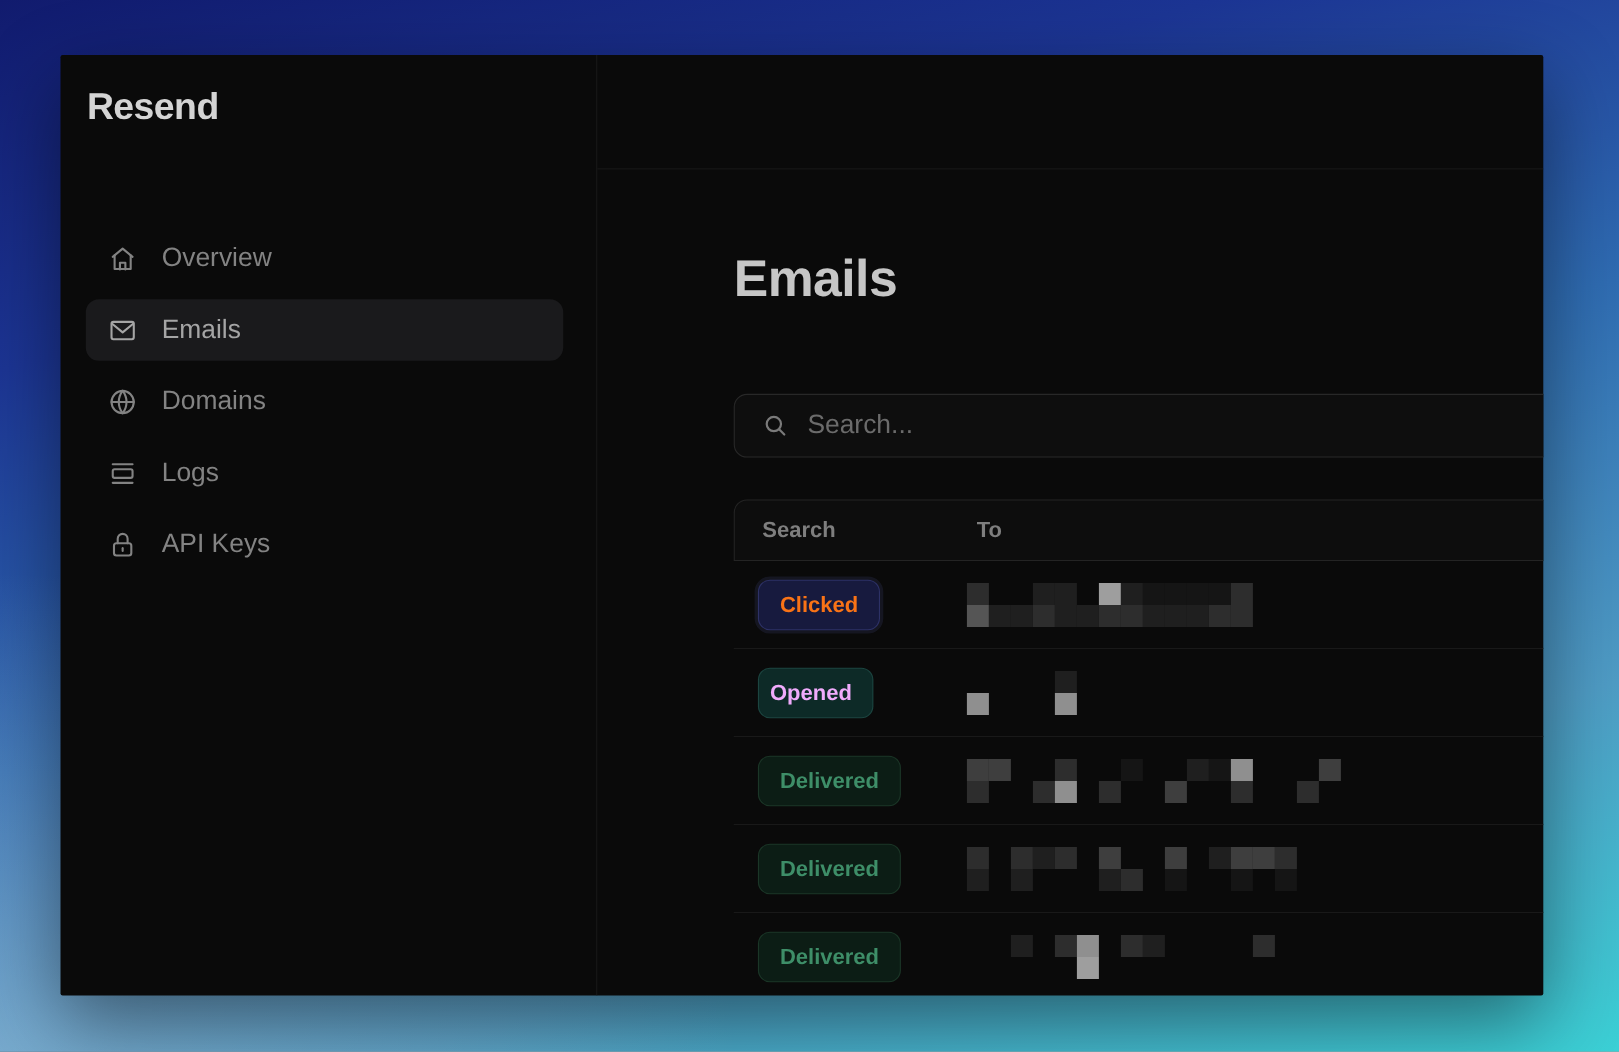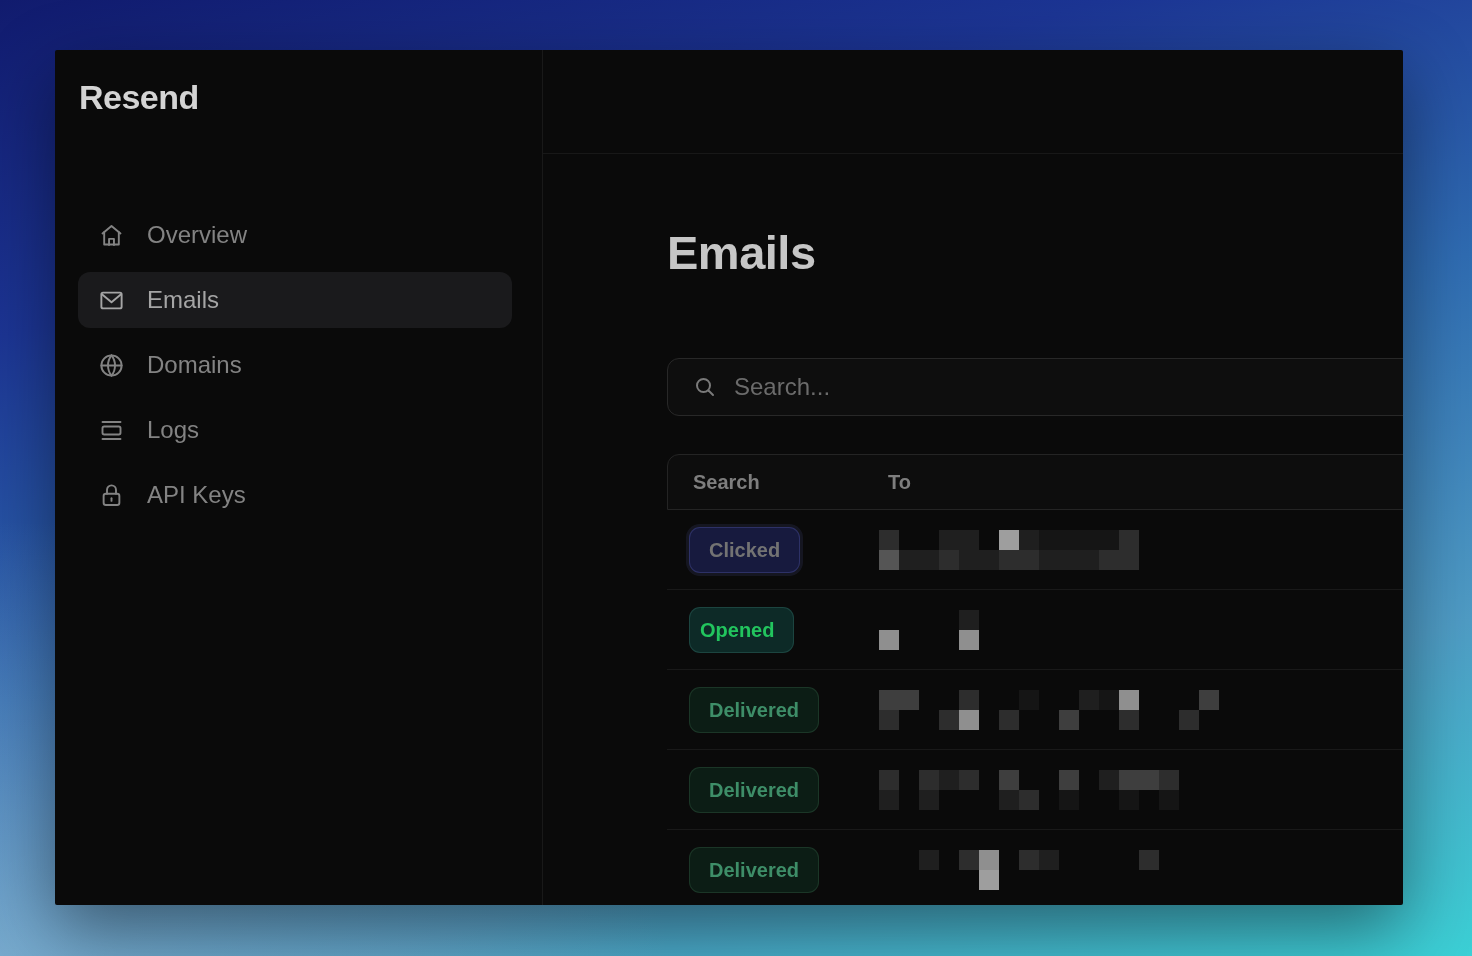--- a/index.html
+++ b/index.html
@@ -169,21 +169,21 @@
         <input class="search-input" type="text" placeholder="Search..." style="">
       </div>
 
       <div class="table">
         <div class="thead">
           <span class="th-status">Search</span>
           <span class="th-to">To</span>
         </div>
         <div id="rows-container">
             <div class="trow">
-              <span class="badge clicked" style="color: #737373; background: rgb(23, 26, 62);">Clicked</span>
+              <span class="badge clicked" style="color: #f97316; background: rgb(23, 26, 62);">Clicked</span>
               <div class="mosaic">
                 <div class="m-row">
                   <span class="m-cell" style="background: rgb(45, 45, 45);"></span>
                   <span class="m-cell"></span>
                   <span class="m-cell"></span>
                   <span class="m-cell" style="background: rgb(31, 31, 31);"></span>
                   <span class="m-cell" style="background: rgb(31, 31, 31);"></span>
                   <span class="m-cell"></span>
                   <span class="m-cell" style="background: rgb(158, 158, 158);"></span>
                   <span class="m-cell" style="background: rgb(31, 31, 31);"></span>
@@ -204,21 +204,21 @@
                   <span class="m-cell" style="background: rgb(45, 45, 45);"></span>
                   <span class="m-cell" style="background: rgb(31, 31, 31);"></span>
                   <span class="m-cell" style="background: rgb(31, 31, 31);"></span>
                   <span class="m-cell" style="background: rgb(31, 31, 31);"></span>
                   <span class="m-cell" style="background: rgb(45, 45, 45);"></span>
                   <span class="m-cell" style="background: rgb(45, 45, 45);"></span>
                 </div>
               </div>
             </div>
             <div class="trow">
-              <span class="badge opened" style="color: #22c55e; background: rgb(13, 42, 39); padding-left: 10px;">Opened</span>
+              <span class="badge opened" style="color: #f0abfc; background: rgb(13, 42, 39); padding-left: 10px;">Opened</span>
               <div class="mosaic">
                 <div class="m-row">
                   <span class="m-cell"></span>
                   <span class="m-cell"></span>
                   <span class="m-cell"></span>
                   <span class="m-cell"></span>
                   <span class="m-cell" style="background: rgb(31, 31, 31);"></span>
                 </div>
                 <div class="m-row">
                   <span class="m-cell" style="background: rgb(143, 143, 143);"></span>

